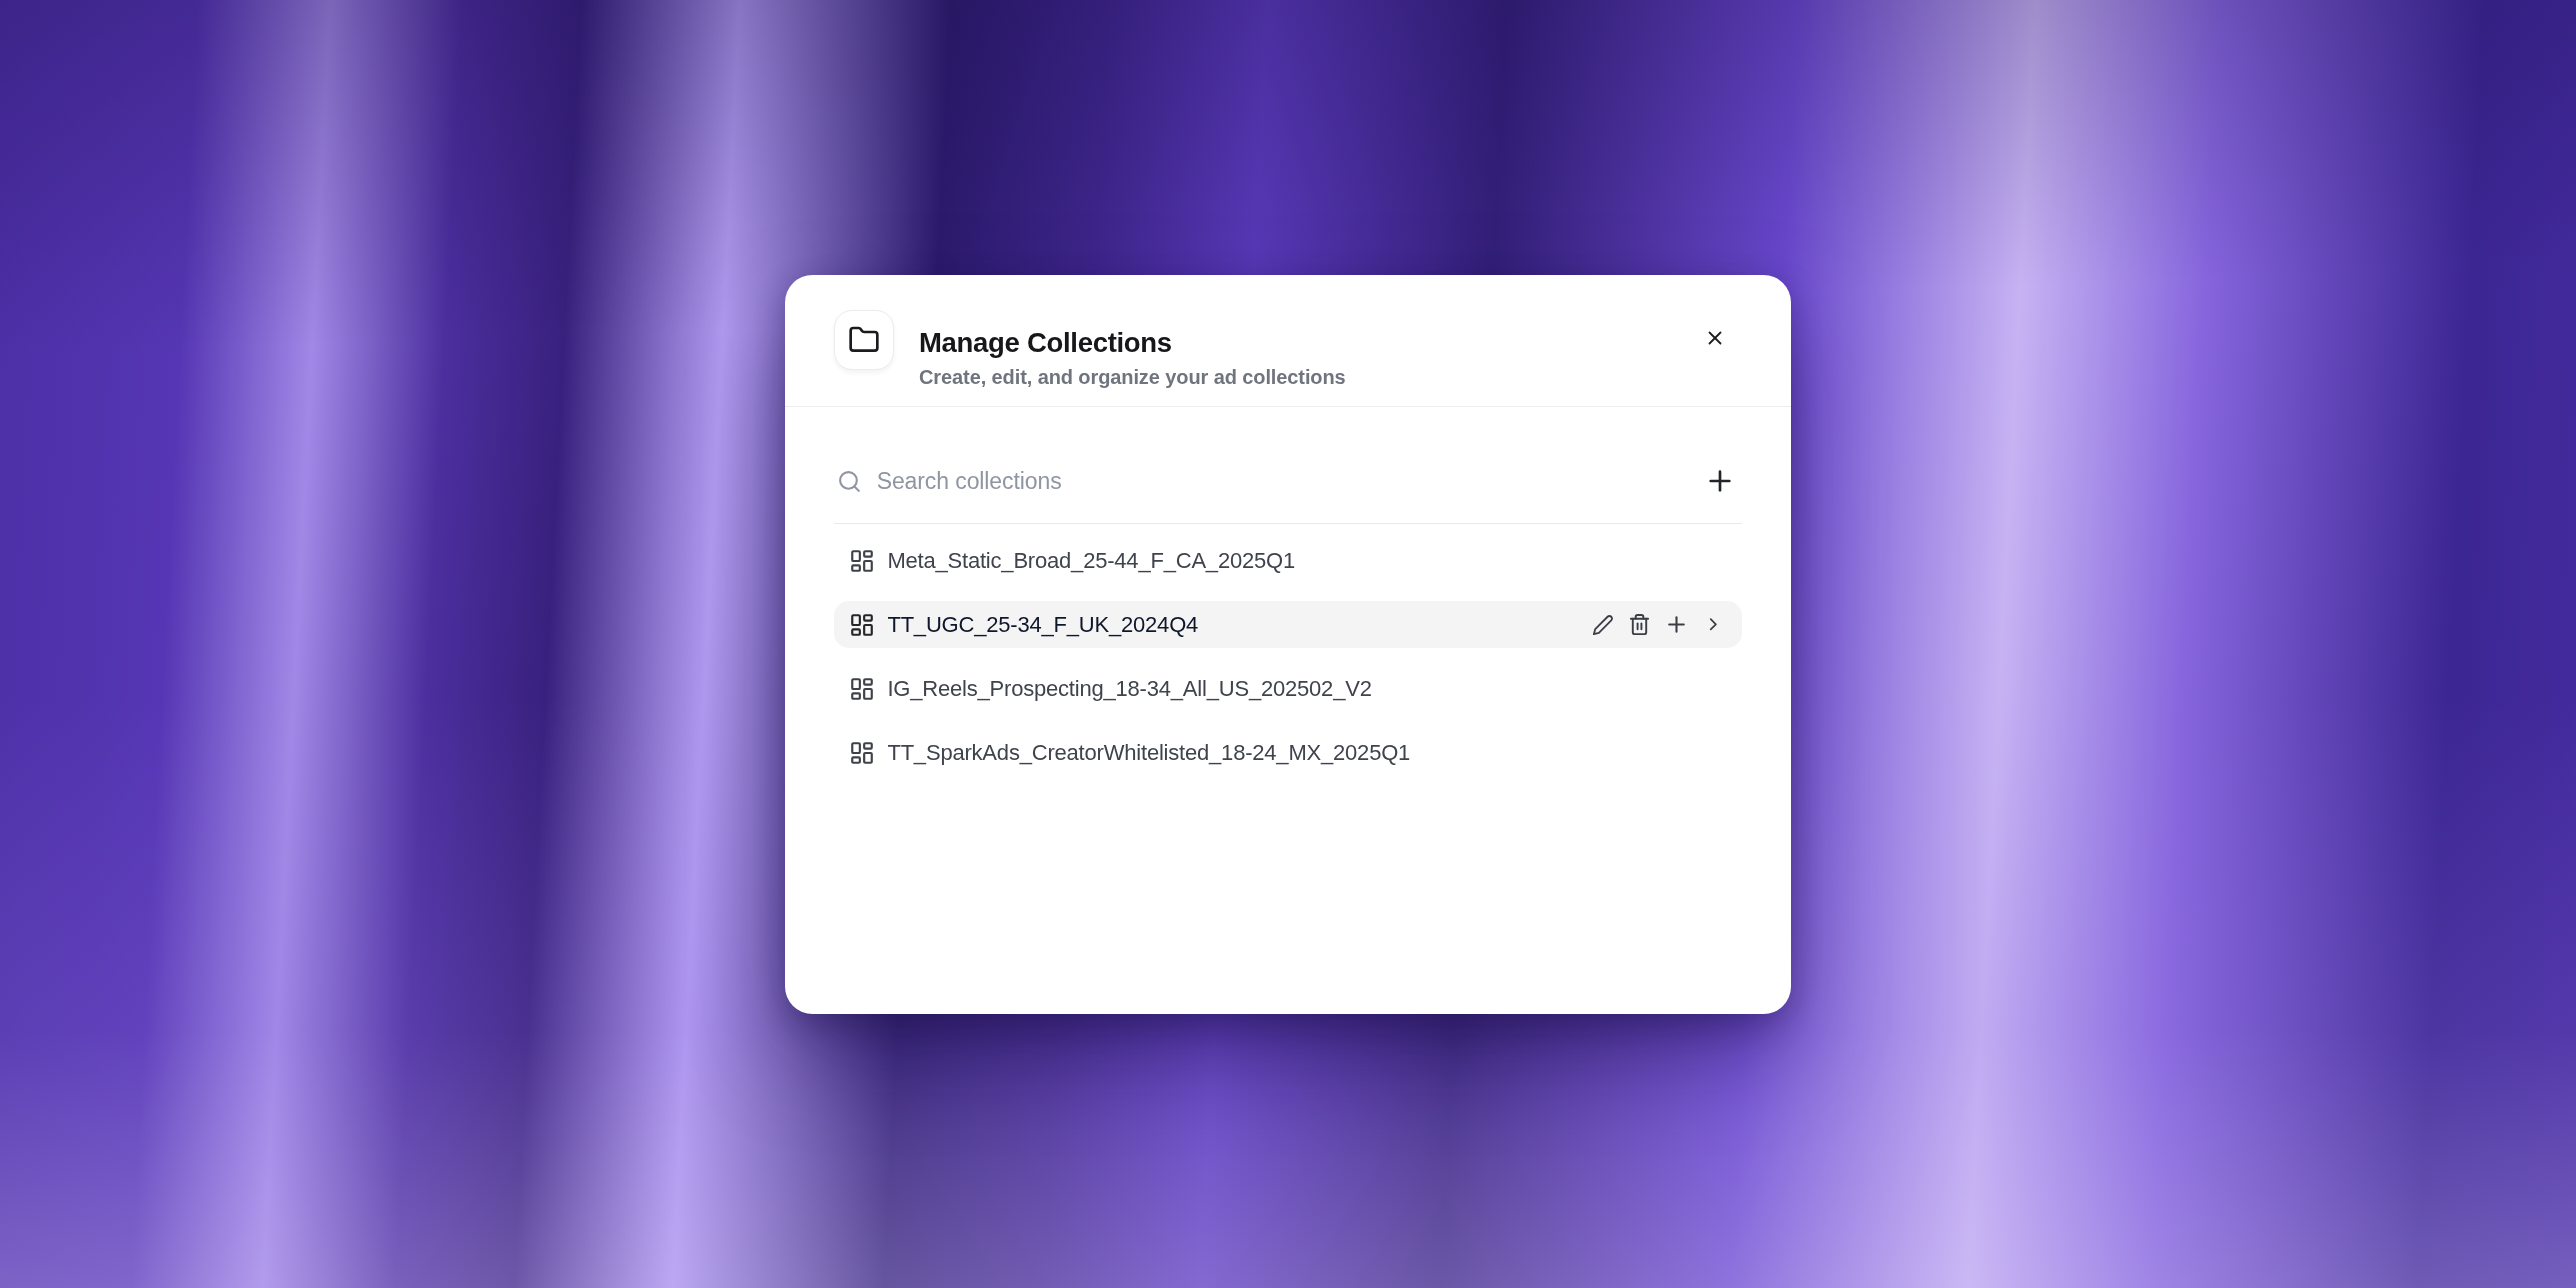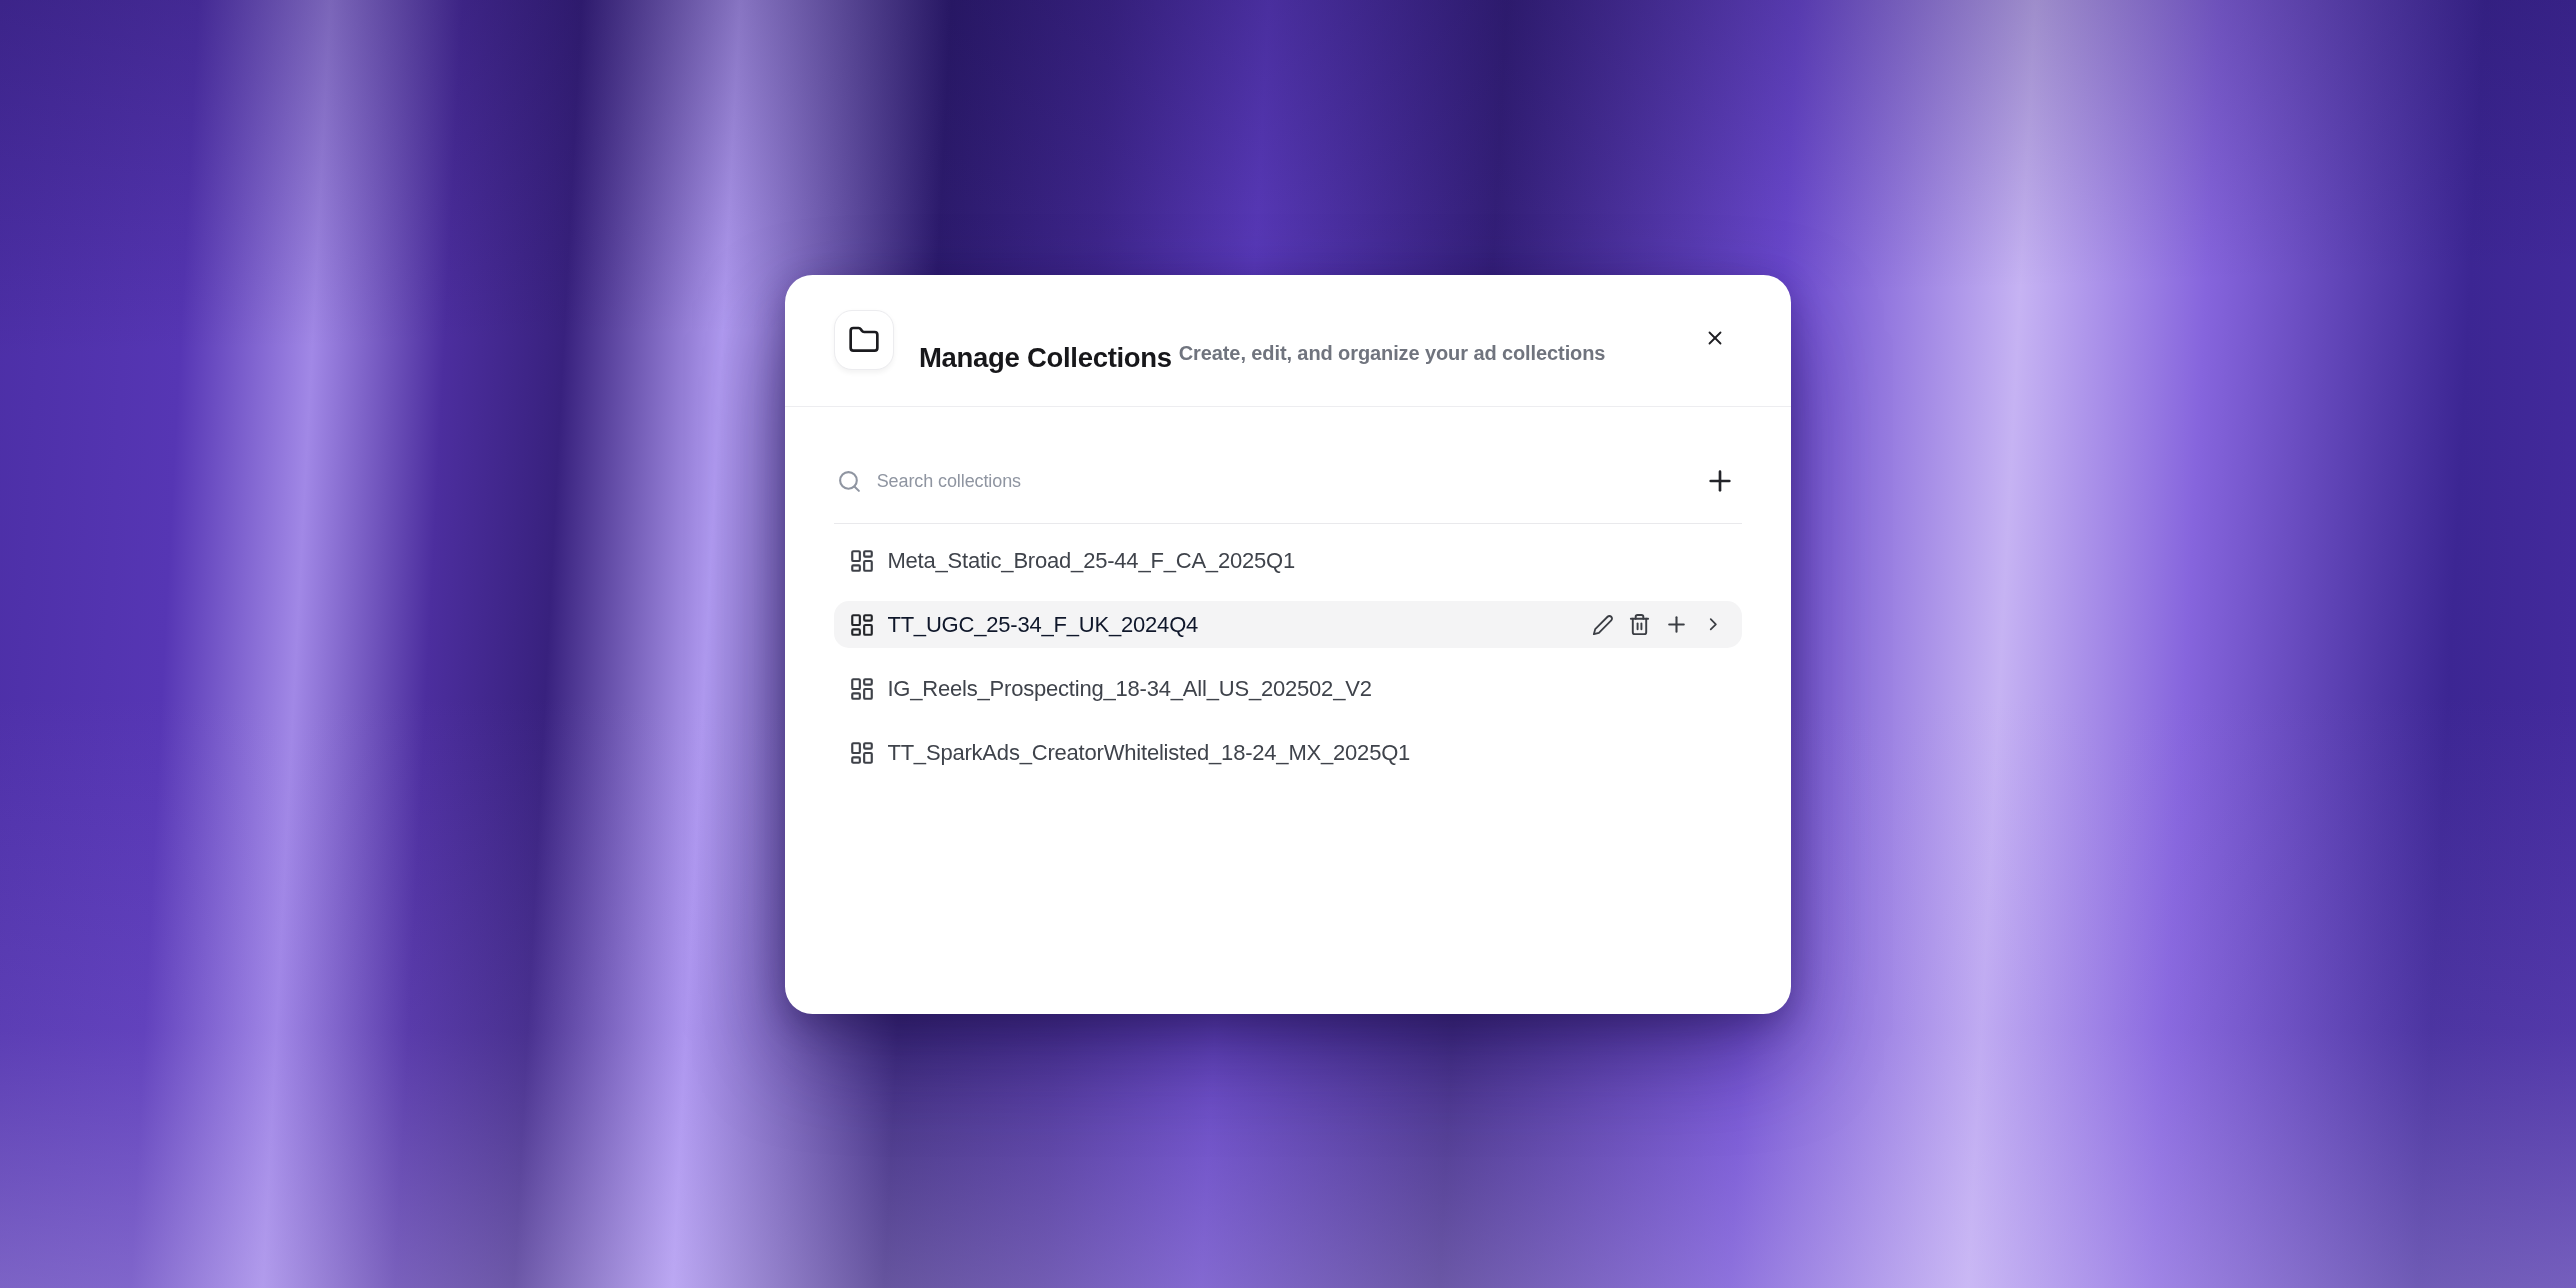--- a/index.html
+++ b/index.html
@@ -26,39 +26,39 @@
   
   .modal-header {
     height:132px; flex:0 0 auto; display:flex; align-items:center;
     padding:0 49px; gap:25px; border-bottom:1.4px solid #ededf0; position:relative;
   }
   .icon-tile {
     width:60px; height:60px; border-radius:18px; background:#ffffff;
     border:1.4px solid #ececef; box-shadow:0 2.1px 5.5px rgba(18,18,26,0.05);
     display:flex; align-items:center; justify-content:center; color:#1b1b1f; flex:0 0 auto;
   }
-  .header-text { display:flex; gap:6.9px;margin-top:36px; }
+  .header-text { display:flex; flex-direction:column; gap:6.9px;margin-top:36px; }
   .modal-title { font-size:27.5px; font-weight:700; color:#17171a; letter-spacing:-0.3px; }
   .modal-subtitle { font-size:20px; font-weight:700; color:#70747e; letter-spacing:-0.1px; }
   .close-btn {
     position:absolute; top:45px; right:58px; width:36px; height:36px;
     display:flex; align-items:center; justify-content:center;
     background:none; border:none; color:#1f1f23; cursor:pointer; border-radius:8.2px;
   }
 
   
   .modal-body { padding:0 49px; display:flex; flex-direction:column; flex:1 1 auto; }
   .search-row {
     margin-top:33px; height:84px; display:flex; align-items:center; gap:15px;
     border-bottom:1.4px solid #e9e9ec; padding:0 2.7px;
   }
   .search-icon-wrap { color:#8f95a1; display:flex; flex:0 0 auto; }
   .search-input {
     flex:1 1 auto; border:none; outline:none; font-family:inherit;
-    font-size:18px; color:#2b2d33; background:transparent; letter-spacing:-0.1px;
+    font-size:23px; color:#2b2d33; background:transparent; letter-spacing:-0.1px;
   }
   .search-input::placeholder { color:#8f95a1; }
   .add-btn {
     flex:0 0 auto; width:38px; height:38px; display:flex; align-items:center; justify-content:center;
     background:none; border:none; color:#232429; cursor:pointer; border-radius:8.2px;
   }
 
   
   .collection-list { margin-top:13.7px; display:flex; flex-direction:column; gap:17px; }
   .collection-row {

